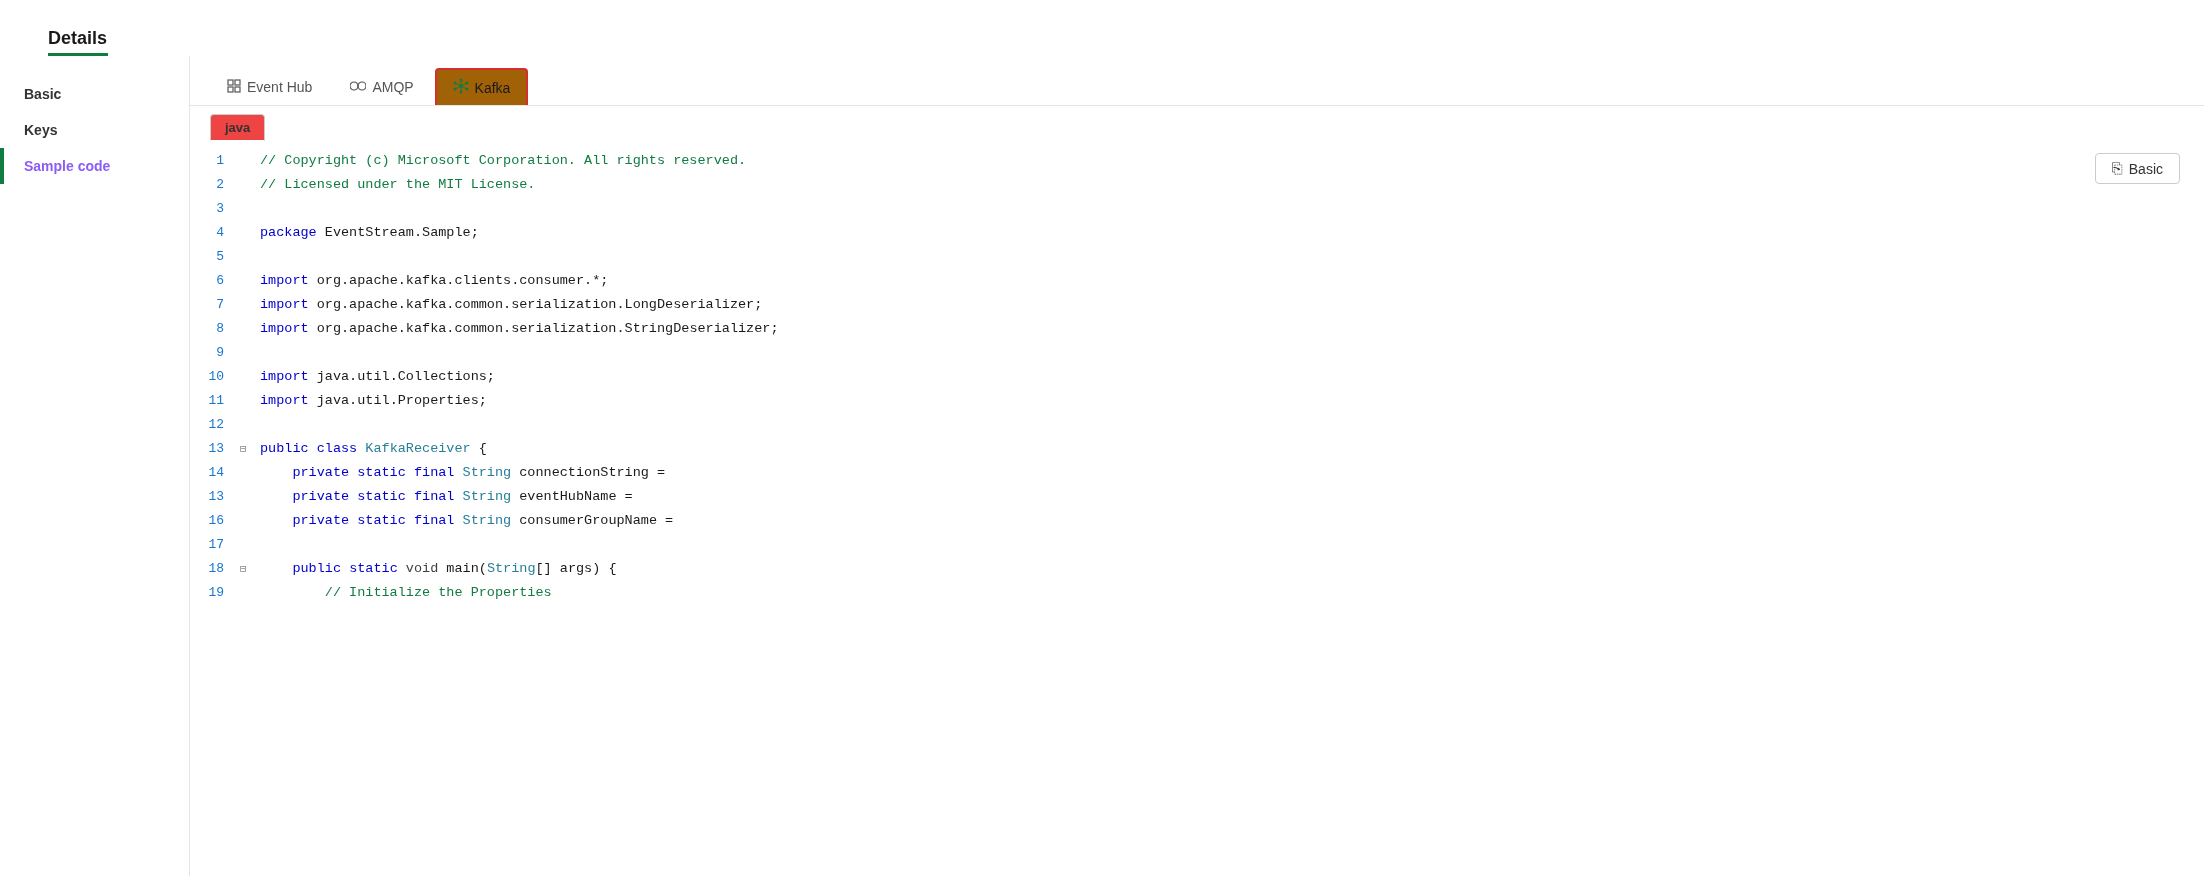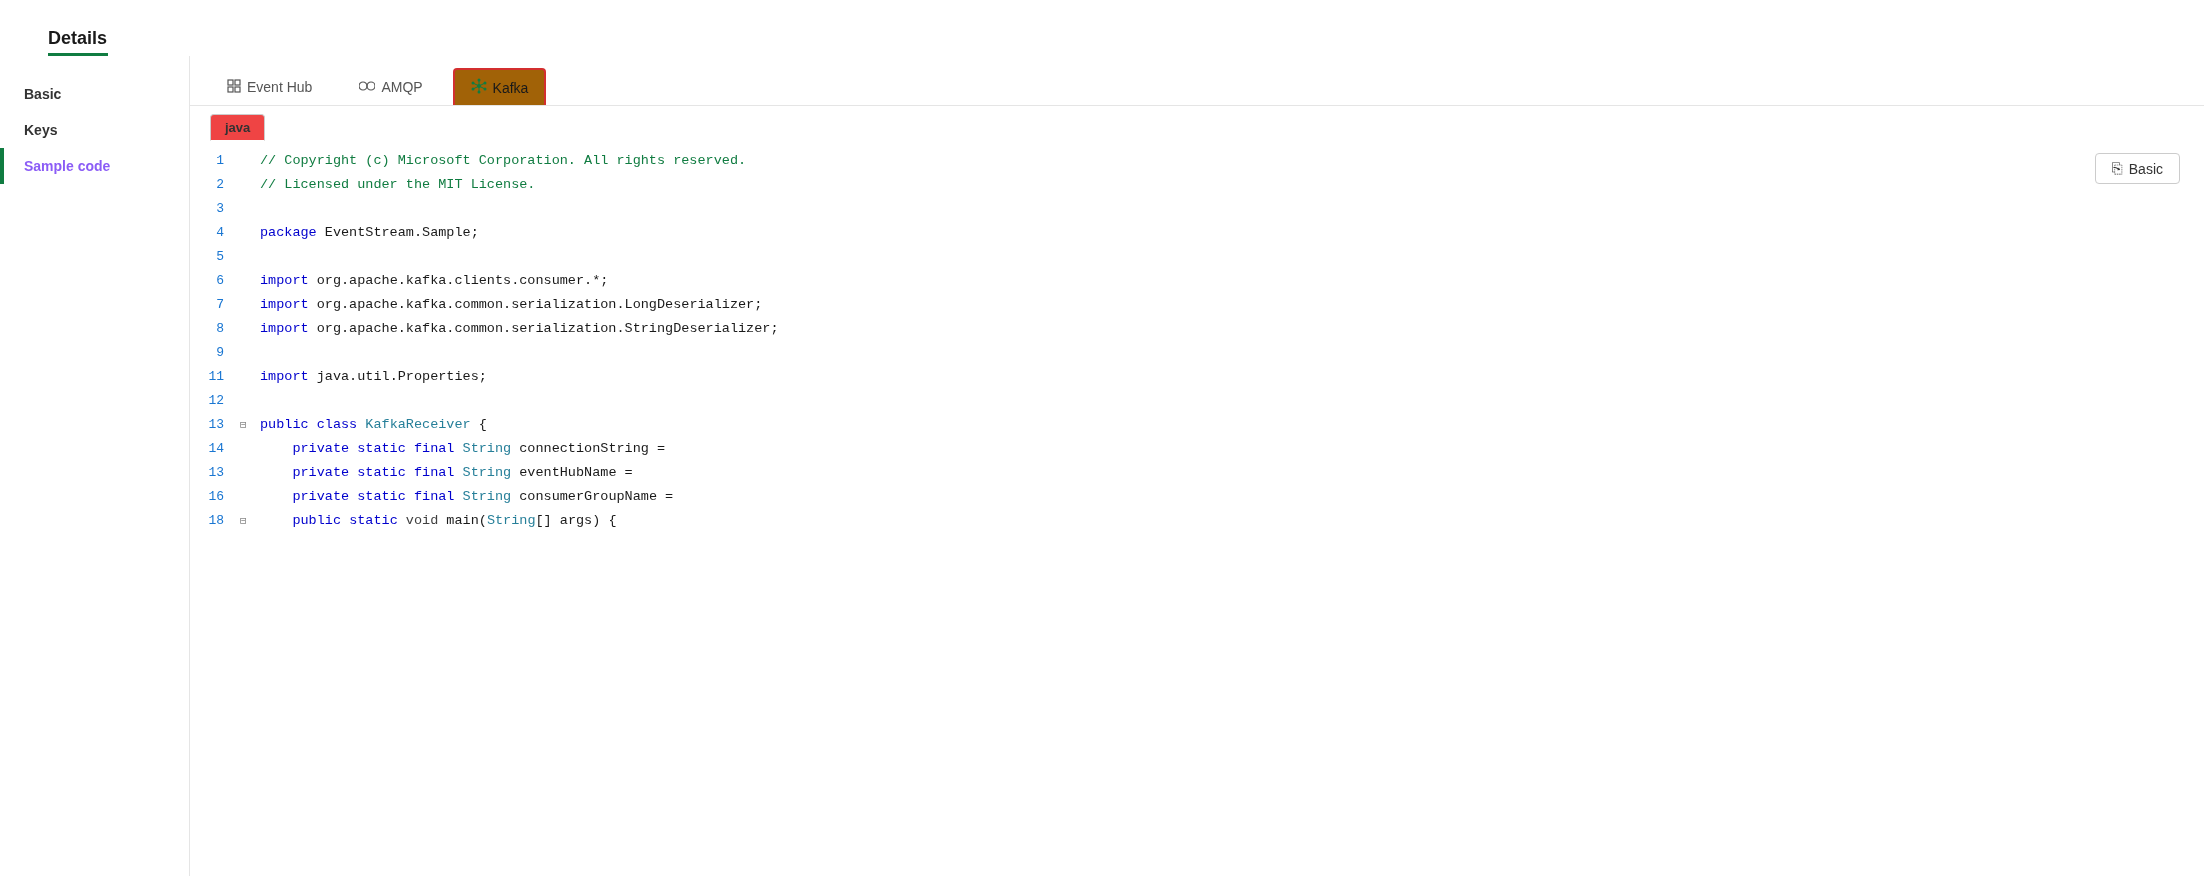--- a/index.html
+++ b/index.html
@@ -66,21 +66,21 @@
       display: flex;
       flex-direction: column;
       overflow: hidden;
     }
     
     .tabs-bar {
       display: flex;
       align-items: center;
       padding: 12px 20px 0 20px;
       border-bottom: 1px solid #e5e5e5;
-      gap: 13px;
+      gap: 4px;
     }
     .tab {
       display: flex;
       align-items: center;
       gap: 6px;
       padding: 8px 16px;
       font-size: 14px;
       cursor: pointer;
       border-radius: 4px 4px 0 0;
       color: #555;
@@ -280,20 +280,25 @@
                 <span class="line-number">8</span>
                 <span class="line-toggle"> </span>
                 <span class="line-code"><span style="color:#0000cd">import </span>org.apache.kafka.common.serialization.StringDeserializer;</span>
               </div>
               <div class="code-line">
                 <span class="line-number">9</span>
                 <span class="line-toggle"> </span>
                 <span class="line-code"></span>
               </div>
               <div class="code-line">
+                <span class="line-number">10</span>
+                <span class="line-toggle"> </span>
+                <span class="line-code"><span style="color:#0000cd">import </span>java.util.Collections;</span>
+              </div>
+              <div class="code-line">
                 <span class="line-number">11</span>
                 <span class="line-toggle"> </span>
                 <span class="line-code"><span style="color:#0000cd">import </span>java.util.Properties;</span>
               </div>
               <div class="code-line">
                 <span class="line-number">12</span>
                 <span class="line-toggle"> </span>
                 <span class="line-code"></span>
               </div>
               <div class="code-line">
@@ -310,22 +315,32 @@
                 <span class="line-number">13</span>
                 <span class="line-toggle"> </span>
                 <span class="line-code">    <span style="color:#0000cd">private static final </span><span style="color:#267f99">String </span>eventHubName =</span>
               </div>
               <div class="code-line">
                 <span class="line-number">16</span>
                 <span class="line-toggle"> </span>
                 <span class="line-code">    <span style="color:#0000cd">private static final </span><span style="color:#267f99">String </span>consumerGroupName =</span>
               </div>
               <div class="code-line">
+                <span class="line-number">17</span>
+                <span class="line-toggle"> </span>
+                <span class="line-code"></span>
+              </div>
+              <div class="code-line">
                 <span class="line-number">18</span>
                 <span class="line-toggle">⊟</span>
                 <span class="line-code">    <span style="color:#0000cd">public </span><span style="color:#0000cd">static </span><span style="color:#404040">void </span>main(<span style="color:#267f99">String</span>[] args) {</span>
+              </div>
+              <div class="code-line">
+                <span class="line-number">19</span>
+                <span class="line-toggle"> </span>
+                <span class="line-code"><span style="color:#107c41">        // Initialize the Properties</span></span>
               </div>
             </div>
         </div>
       </div>
     </div>
   </div>
 </div>
 
 </body></html>

